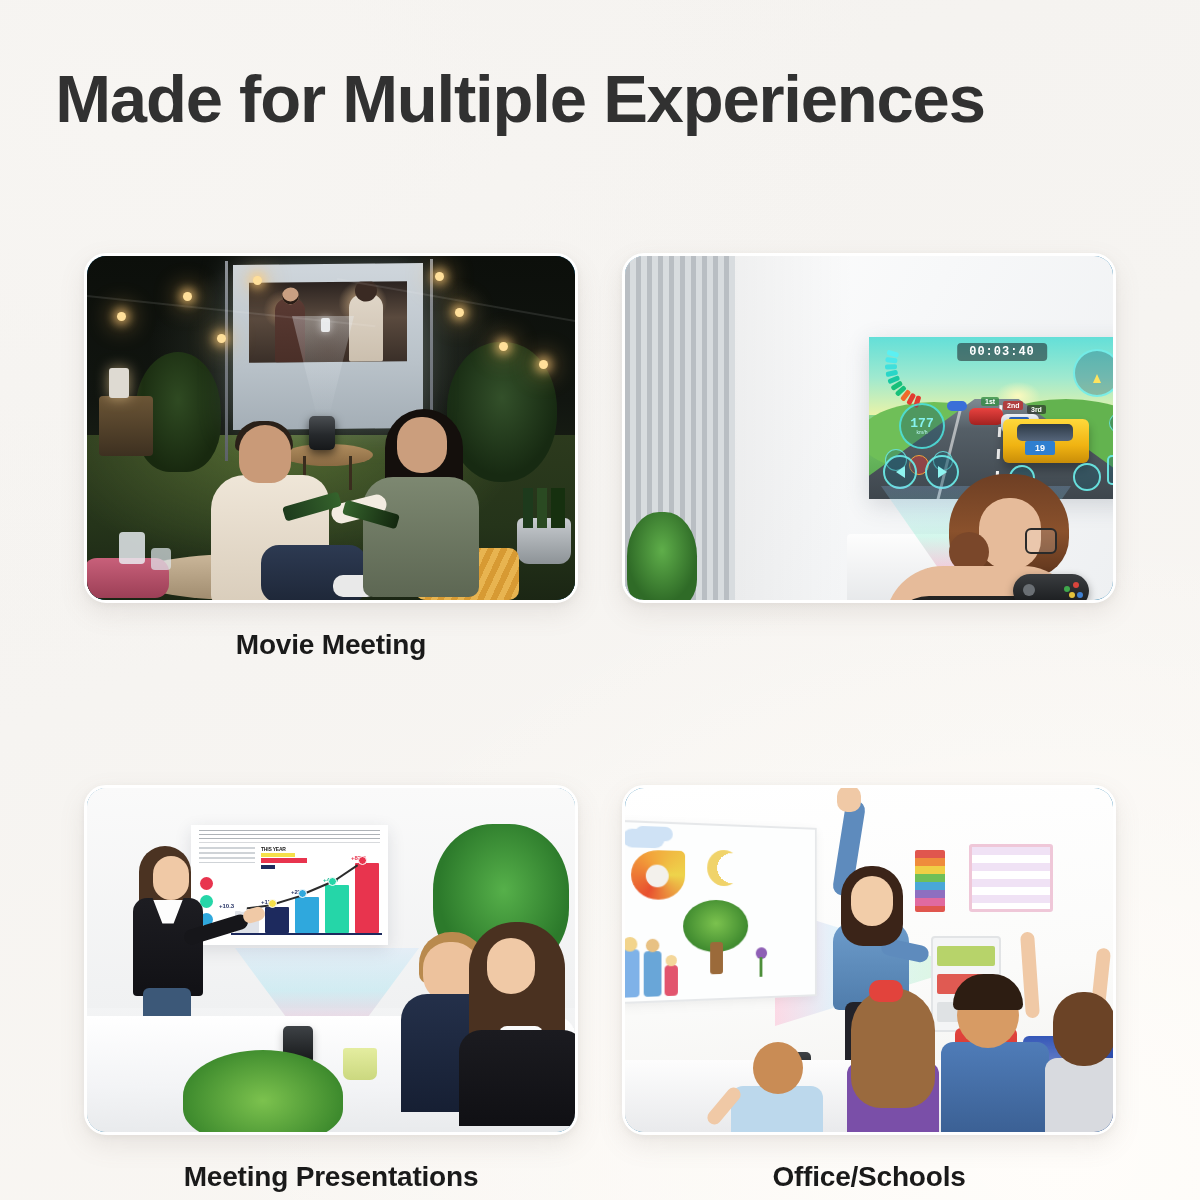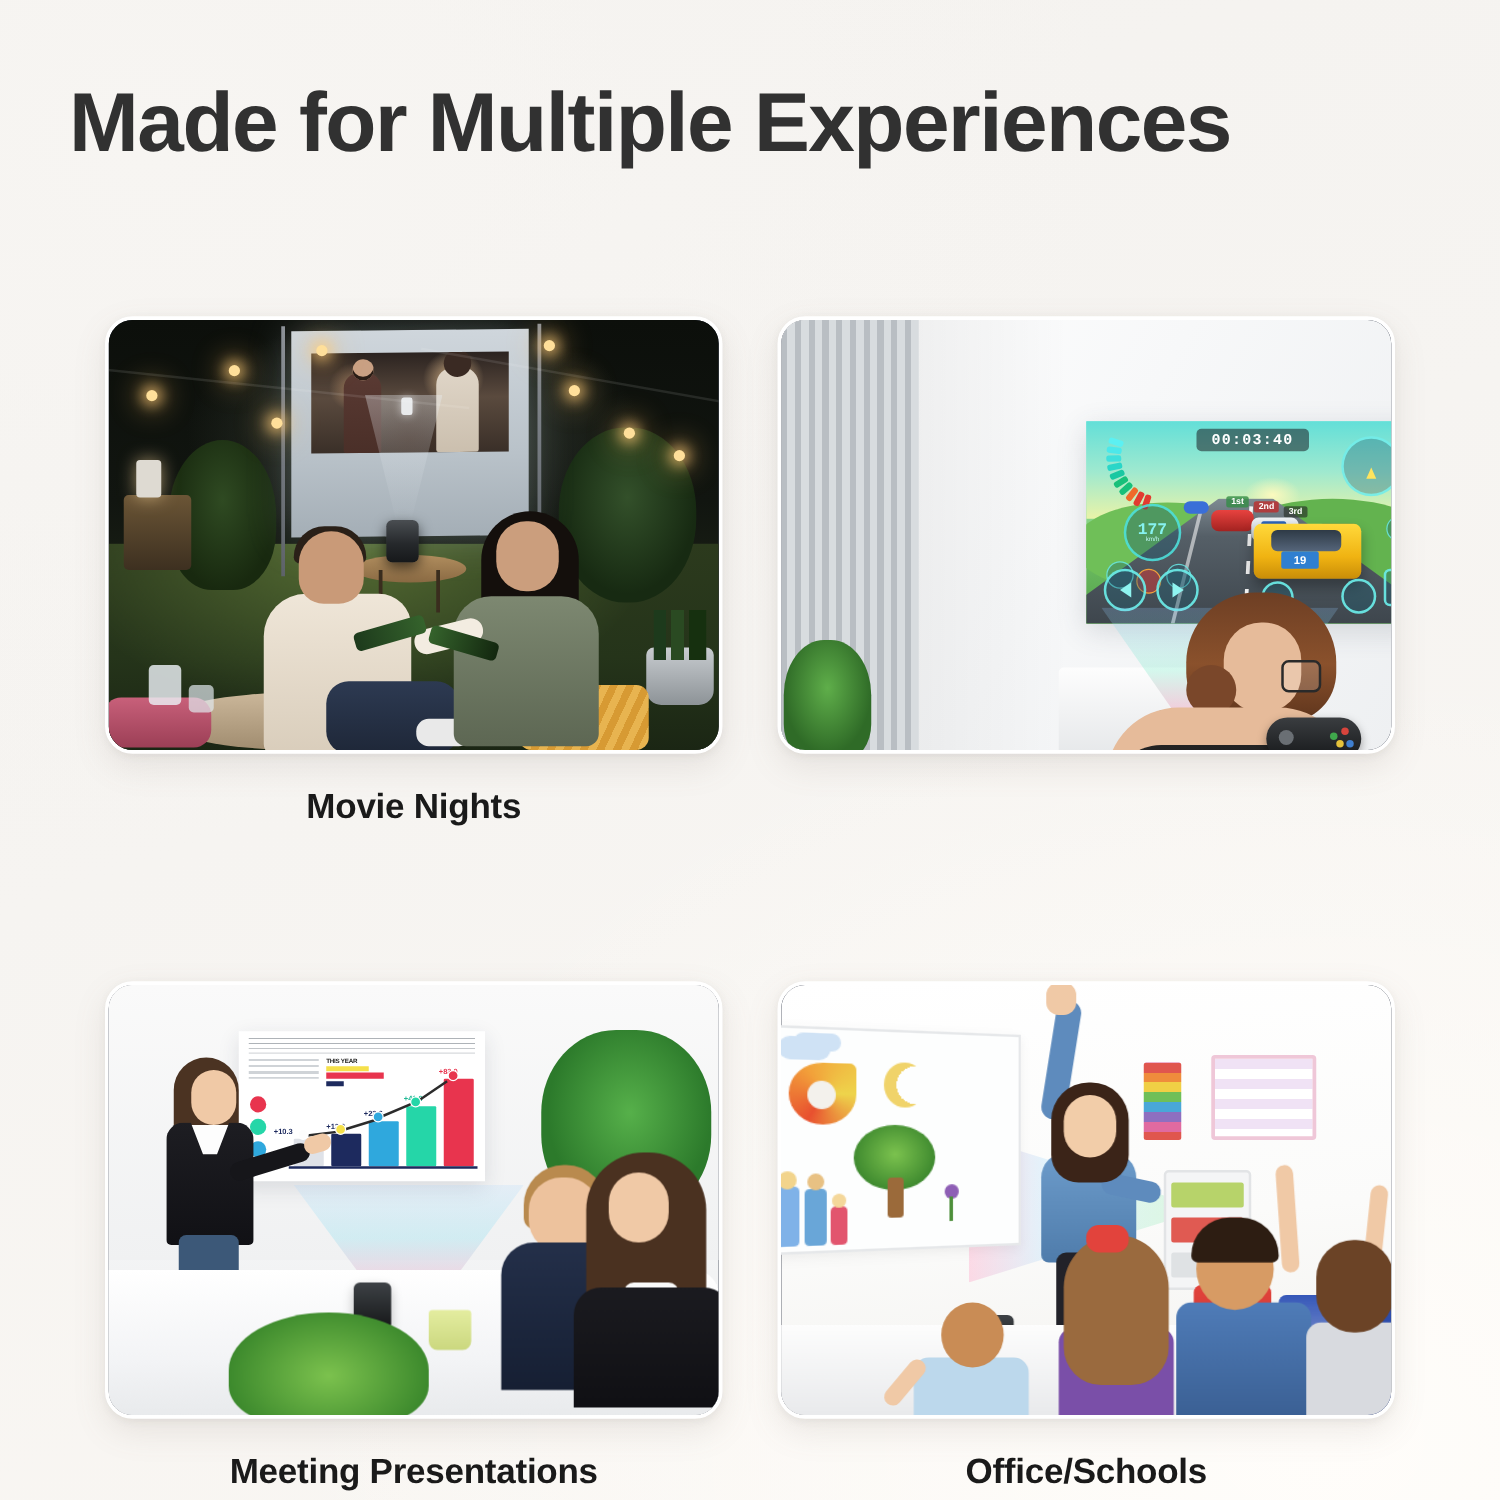--- a/index.html
+++ b/index.html
@@ -25,21 +25,21 @@
   .grid{
     position:absolute;left:84px;top:253px;width:1032px;
     display:grid;grid-template-columns:494px 494px;
     column-gap:44px;row-gap:0px;
   }
   .cell{width:494px;}
   .cell.row2{margin-top:124px;}
 
   .card{
     width:494px;height:350px;border-radius:22px;overflow:hidden;position:relative;
-    background:#0f172a;
+    background:#0369a1;
     border:3px solid #ffffff;
     box-sizing:border-box;
     box-shadow:0 10px 26px rgba(120,110,100,.13), 0 2px 6px rgba(120,110,100,.08);
   }
   .caption{
     margin-top:26px;text-align:center;
     font-size:28px;font-weight:bold;color:#1a1a1a;letter-spacing:-.2px;
   }
 
   .scene{position:absolute;inset:0;overflow:hidden;}
@@ -366,21 +366,21 @@
           <div class="sit woman">
             <div class="hair"></div>
             <div class="body"></div>
             <div class="head"></div>
             <div class="arm"></div>
           </div>
           <div class="bottleL"></div>
           <div class="bottleR"></div>
         </div>
       </div>
-      <div class="caption">Movie Nights</div>
+      <div class="caption">Movie Meeting</div>
     </div>
 
     <div class="cell">
       <div class="card">
         <div class="scene gameroom">
           <div class="slatwall"></div>
           <div class="wallshade"></div>
           <div class="gplant"></div>
 
           <div class="gscreen">

